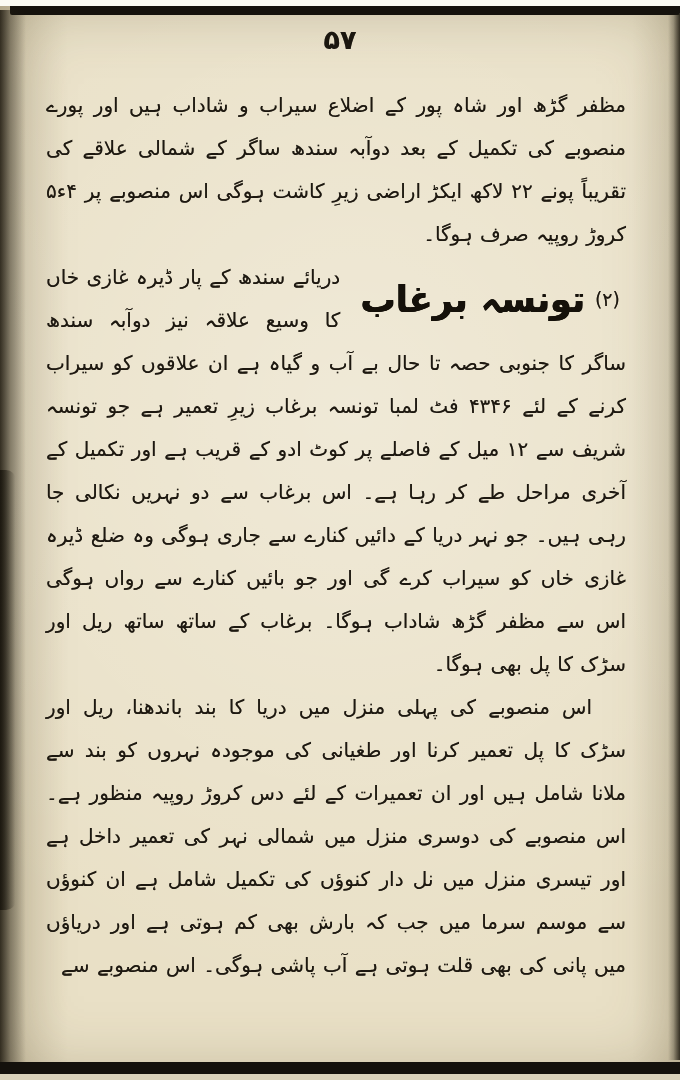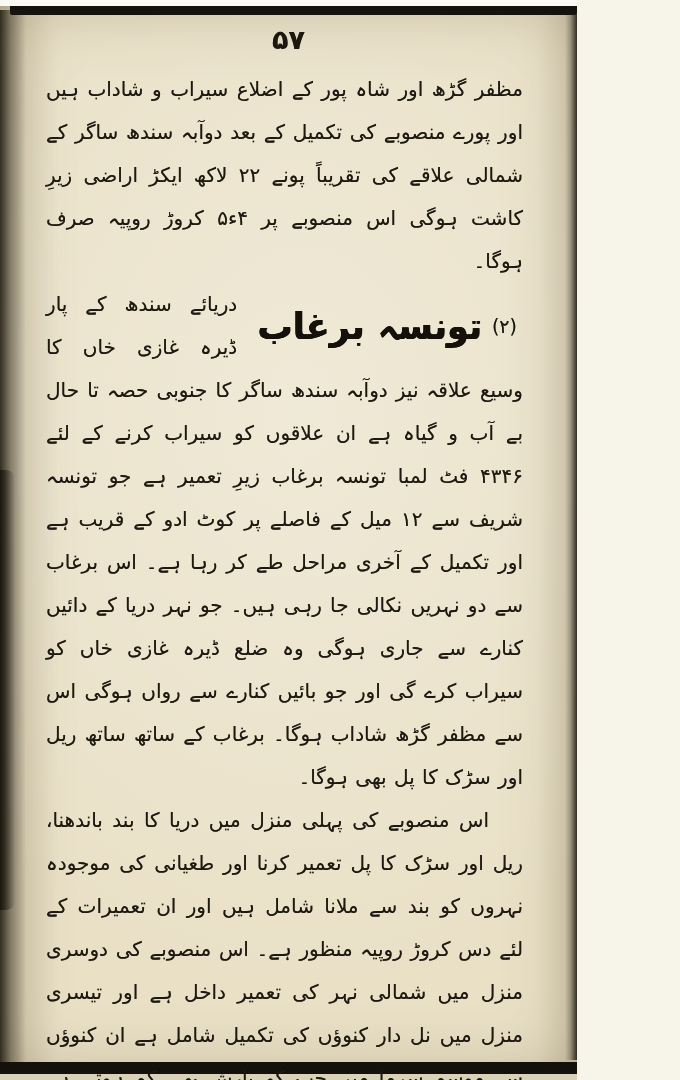--- a/index.html
+++ b/index.html
@@ -8,21 +8,21 @@
     width: 680px;
     height: 1080px;
     overflow: hidden;
     background: #f7f4ea;
     font-family: "DejaVu Sans", sans-serif;
   }
 
   
   .scan {
     position: relative;
-    width: 577px;
+    width: 680px;
     height: 1080px;
     background:
       radial-gradient(130% 90% at 52% 38%, rgba(255,255,255,0.30), rgba(255,255,255,0) 62%),
       linear-gradient(to right, rgba(110,95,60,0.22), rgba(110,95,60,0) 10%),
       linear-gradient(to left, rgba(110,95,60,0.14), rgba(110,95,60,0) 7%),
       #e9e0c6;
     box-shadow: inset 0 0 70px rgba(92,76,44,0.35);
     overflow: hidden;
   }
 
@@ -72,21 +72,21 @@
     font-size: 27px;
     font-weight: bold;
     color: #1b170f;
     letter-spacing: 3px;
     text-shadow: 0 0 0.6px rgba(0,0,0,0.55);
   }
 
   
   .content {
     position: absolute;
-    top: 68px;
+    top: 84px;
     right: 54px;
     left: 46px;
     direction: rtl;
     text-align: justify;
     font-size: 20px;
     line-height: 43px;
     color: #1d1810;
     text-shadow: 0 0 0.5px rgba(20,15,8,0.55);
     word-spacing: 1px;
   }

